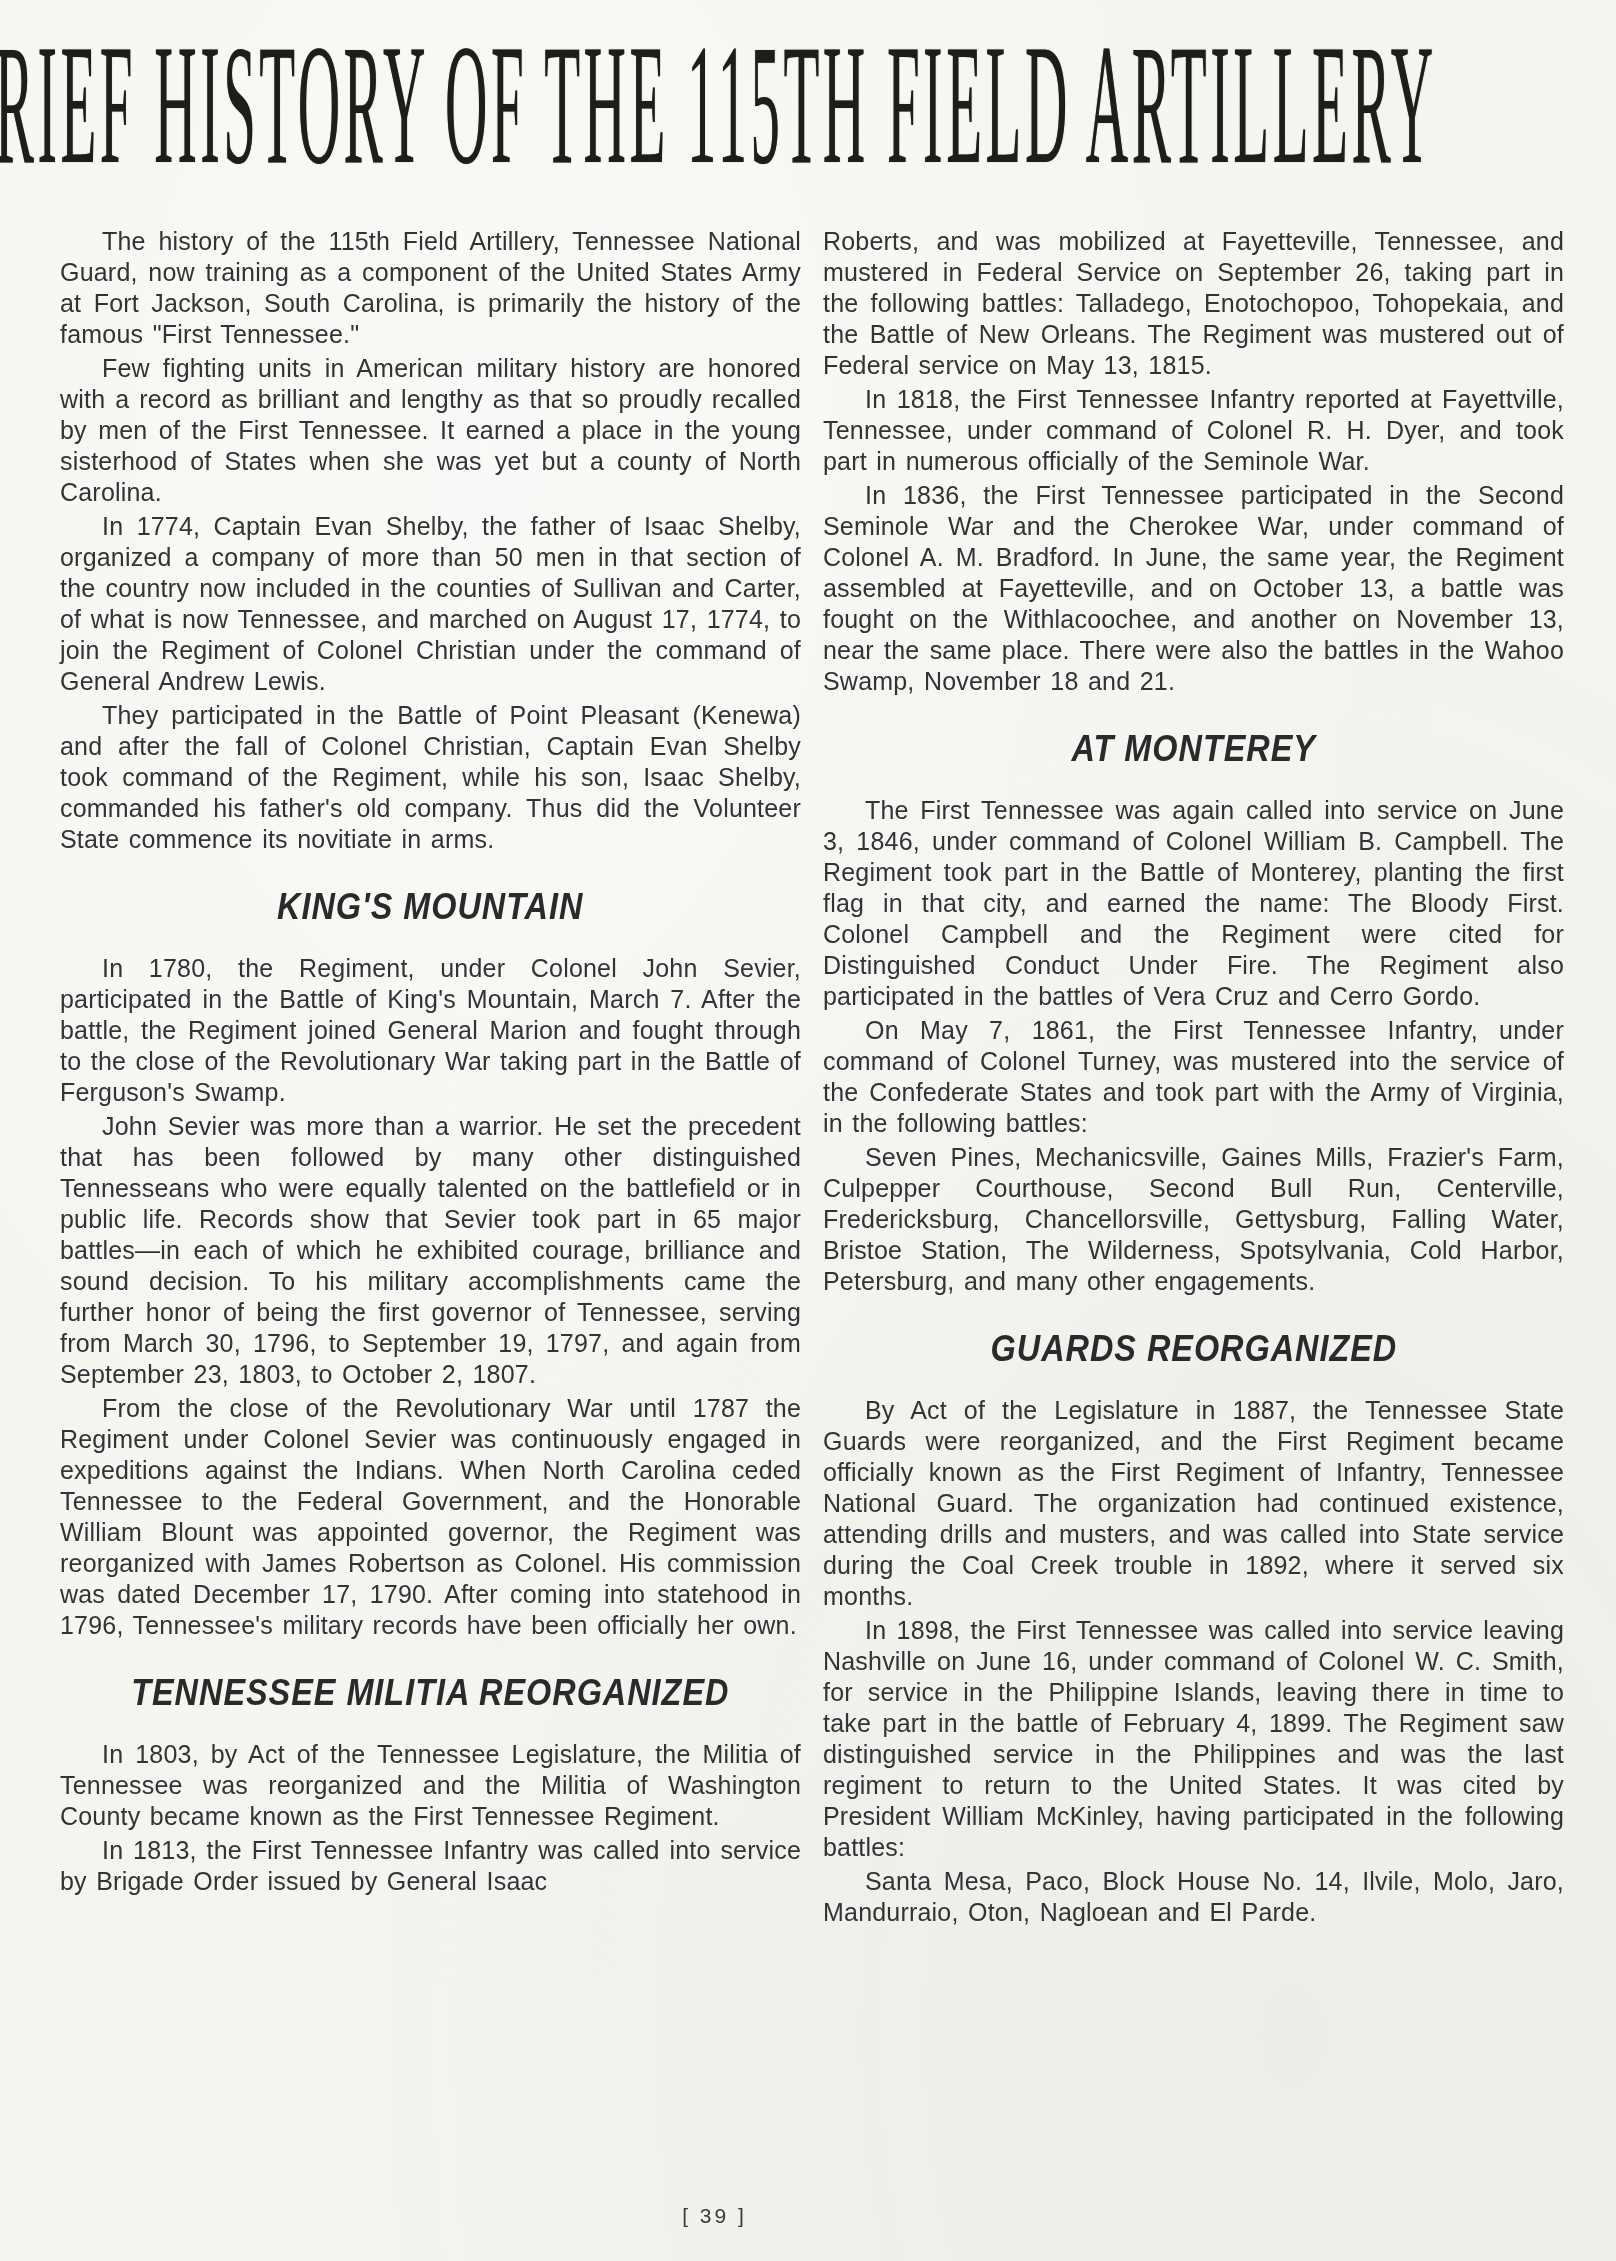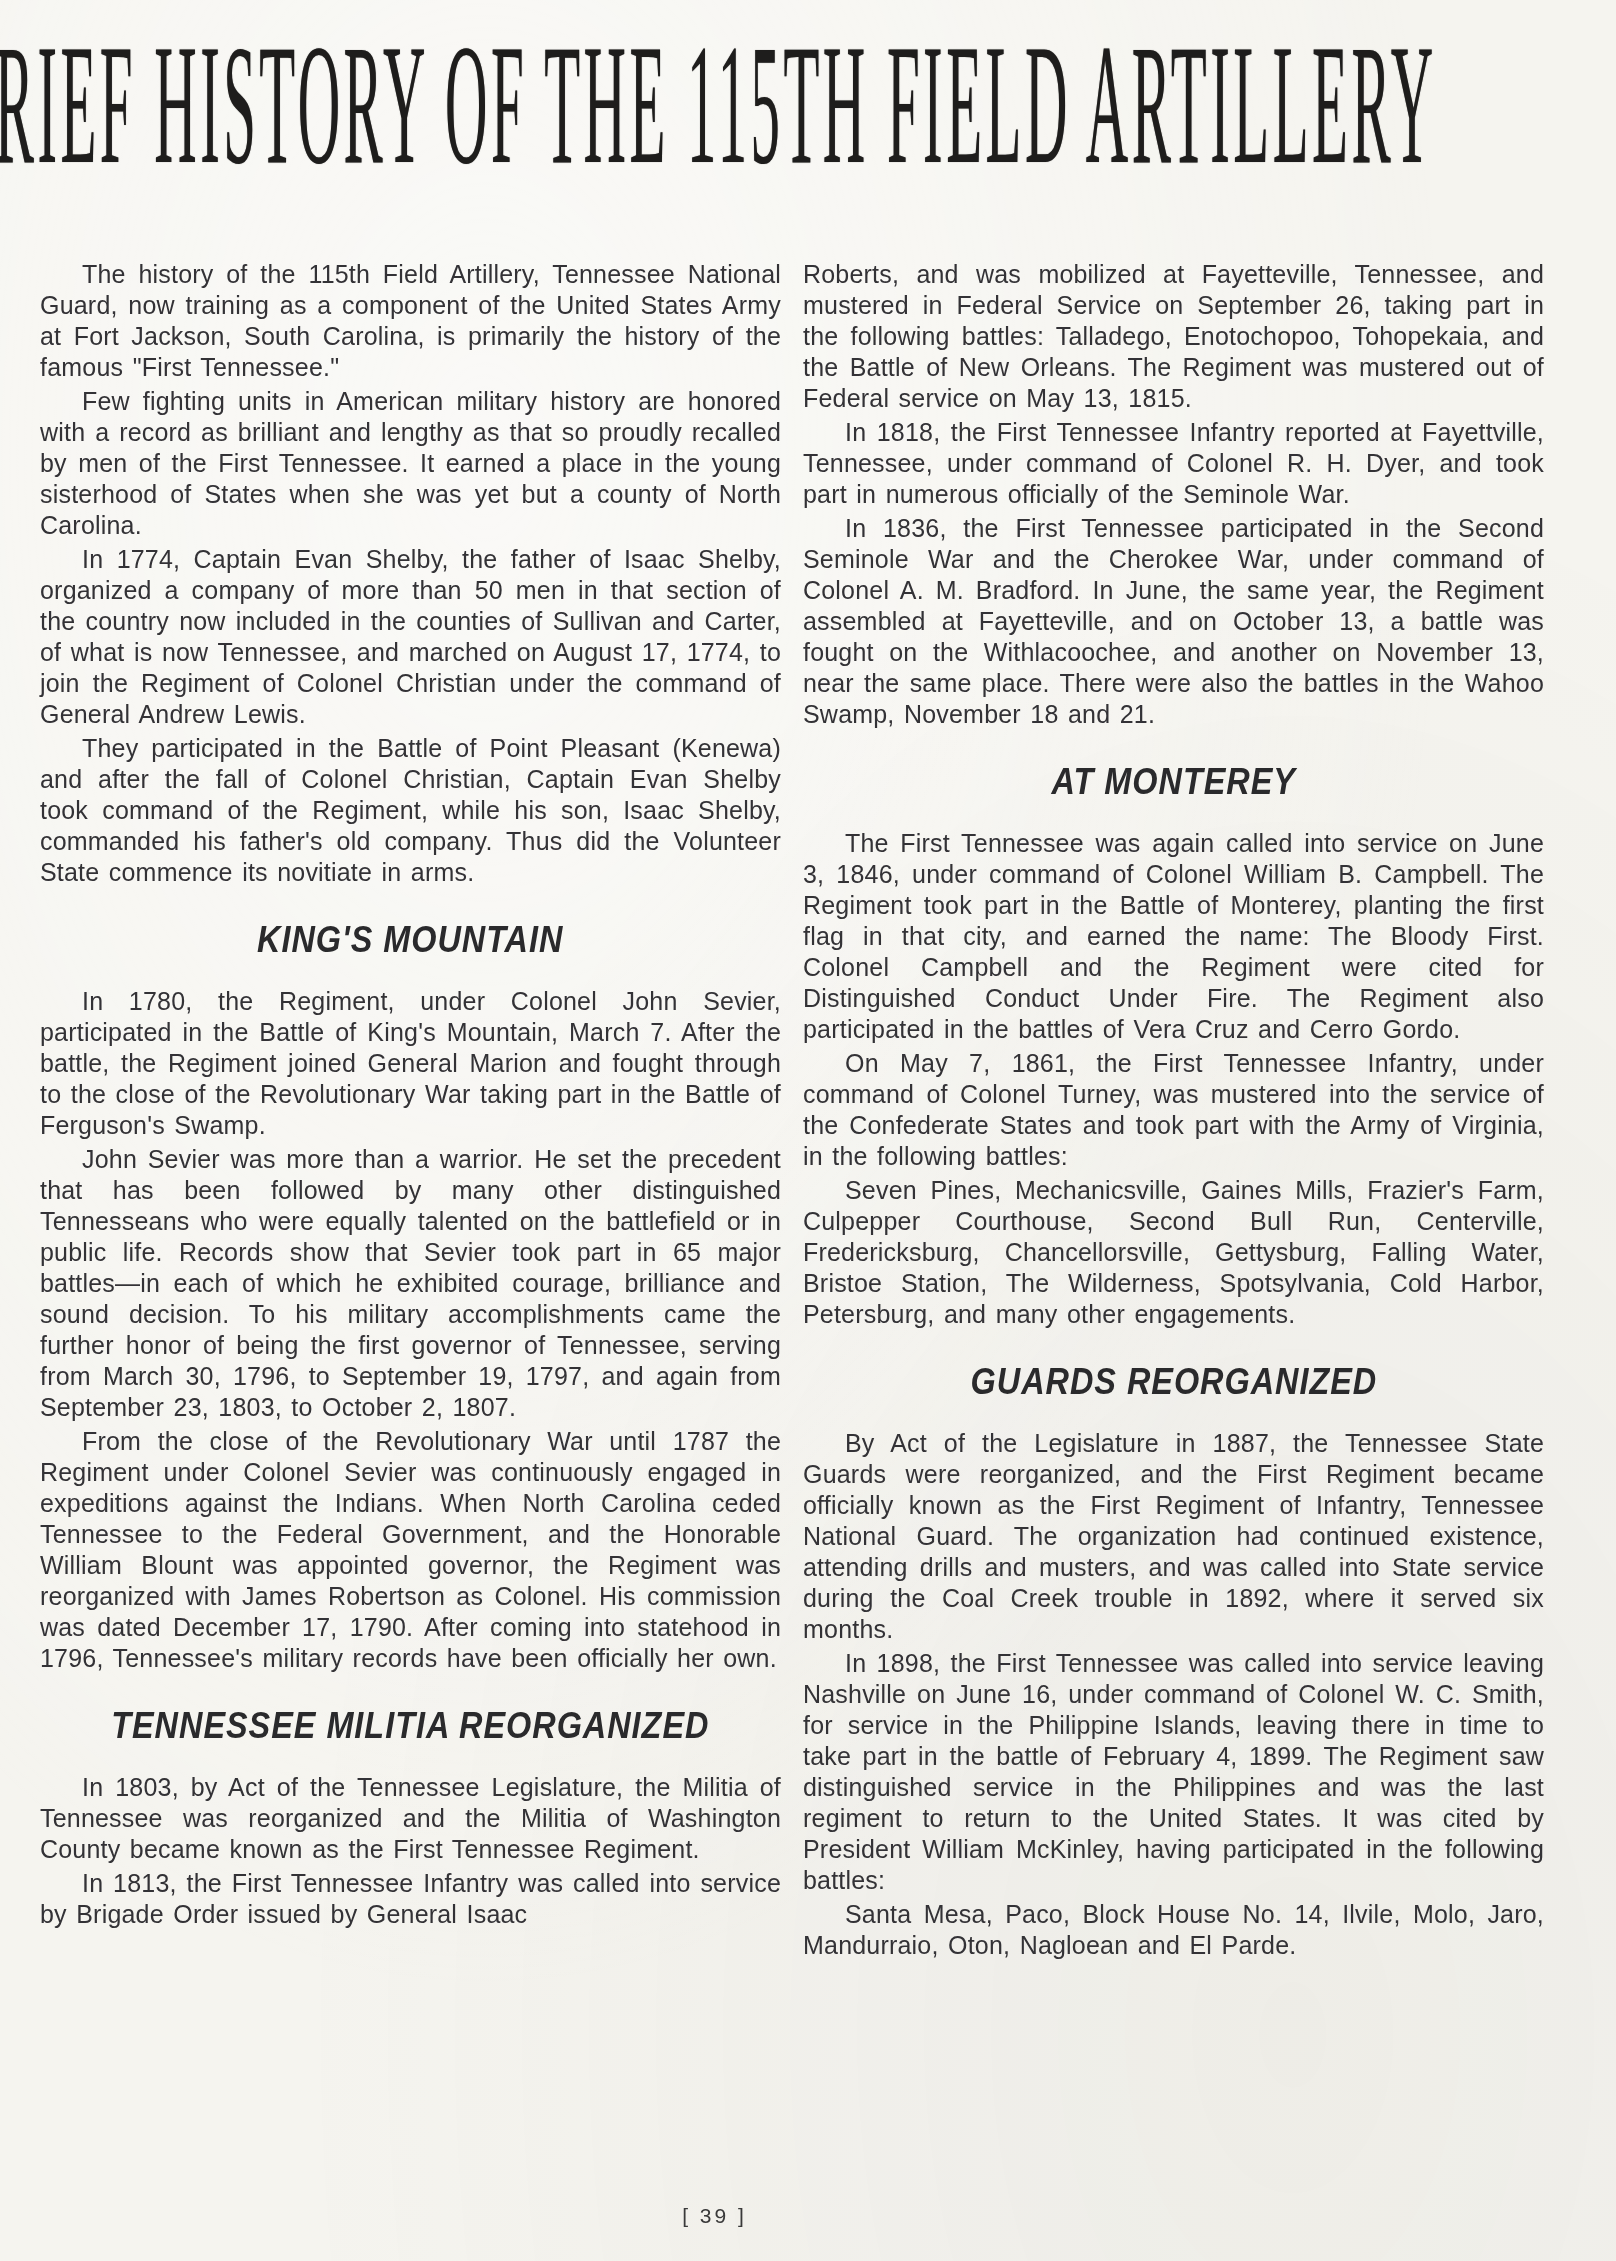--- a/index.html
+++ b/index.html
@@ -40,25 +40,24 @@
     letter-spacing: 5.3px;
     white-space: nowrap;
     color: #1e1d1c;
     text-shadow: 0 0 0.8px rgba(30,29,28,0.6);
   }
 
   
   .columns {
     position: absolute;
     top: 226px;
-    left: 40px;
+    left: 60px;
     width: 1516px;
     display: flex;
     gap: 22px;
-    margin-top: 33px;
   }
   .col {
     width: 741px;
   }
 
   p.body-par {
     font-size: 25px;
     line-height: 31px;
     text-align: justify;
     text-indent: 42px;

